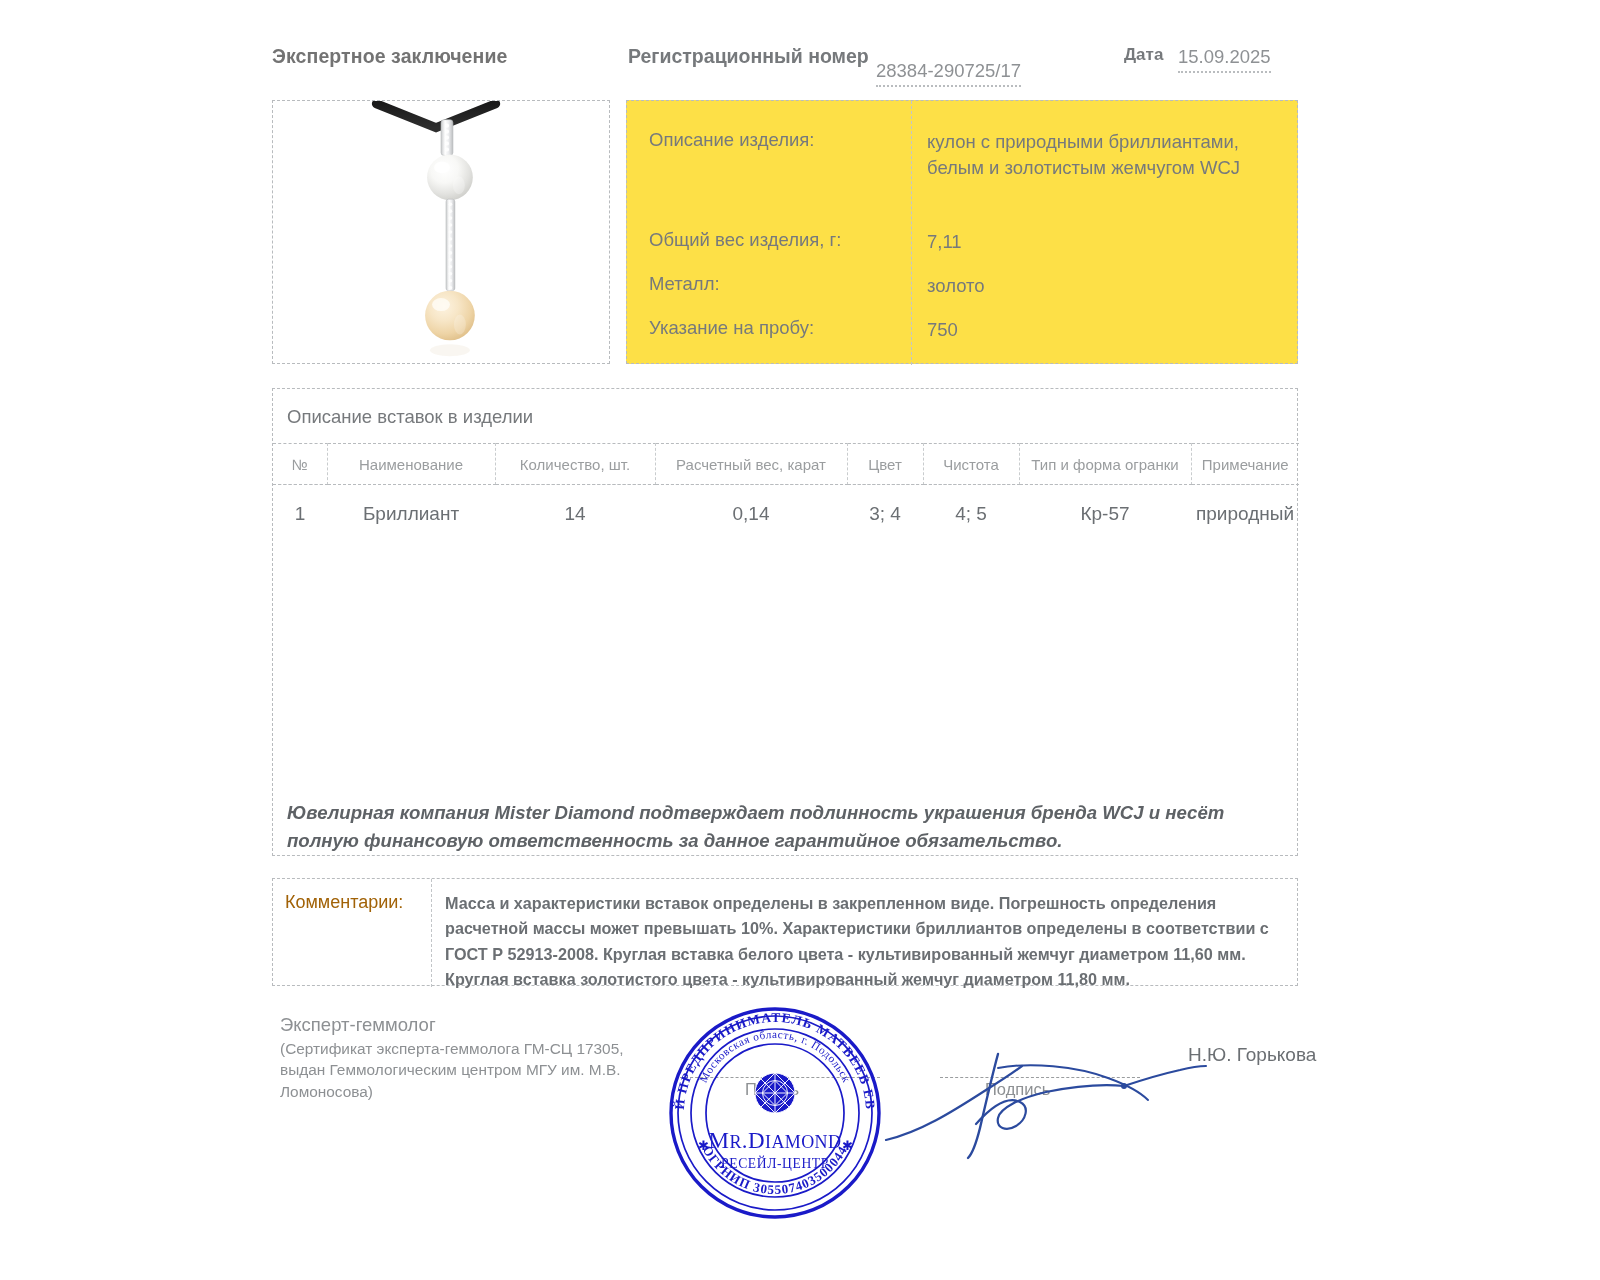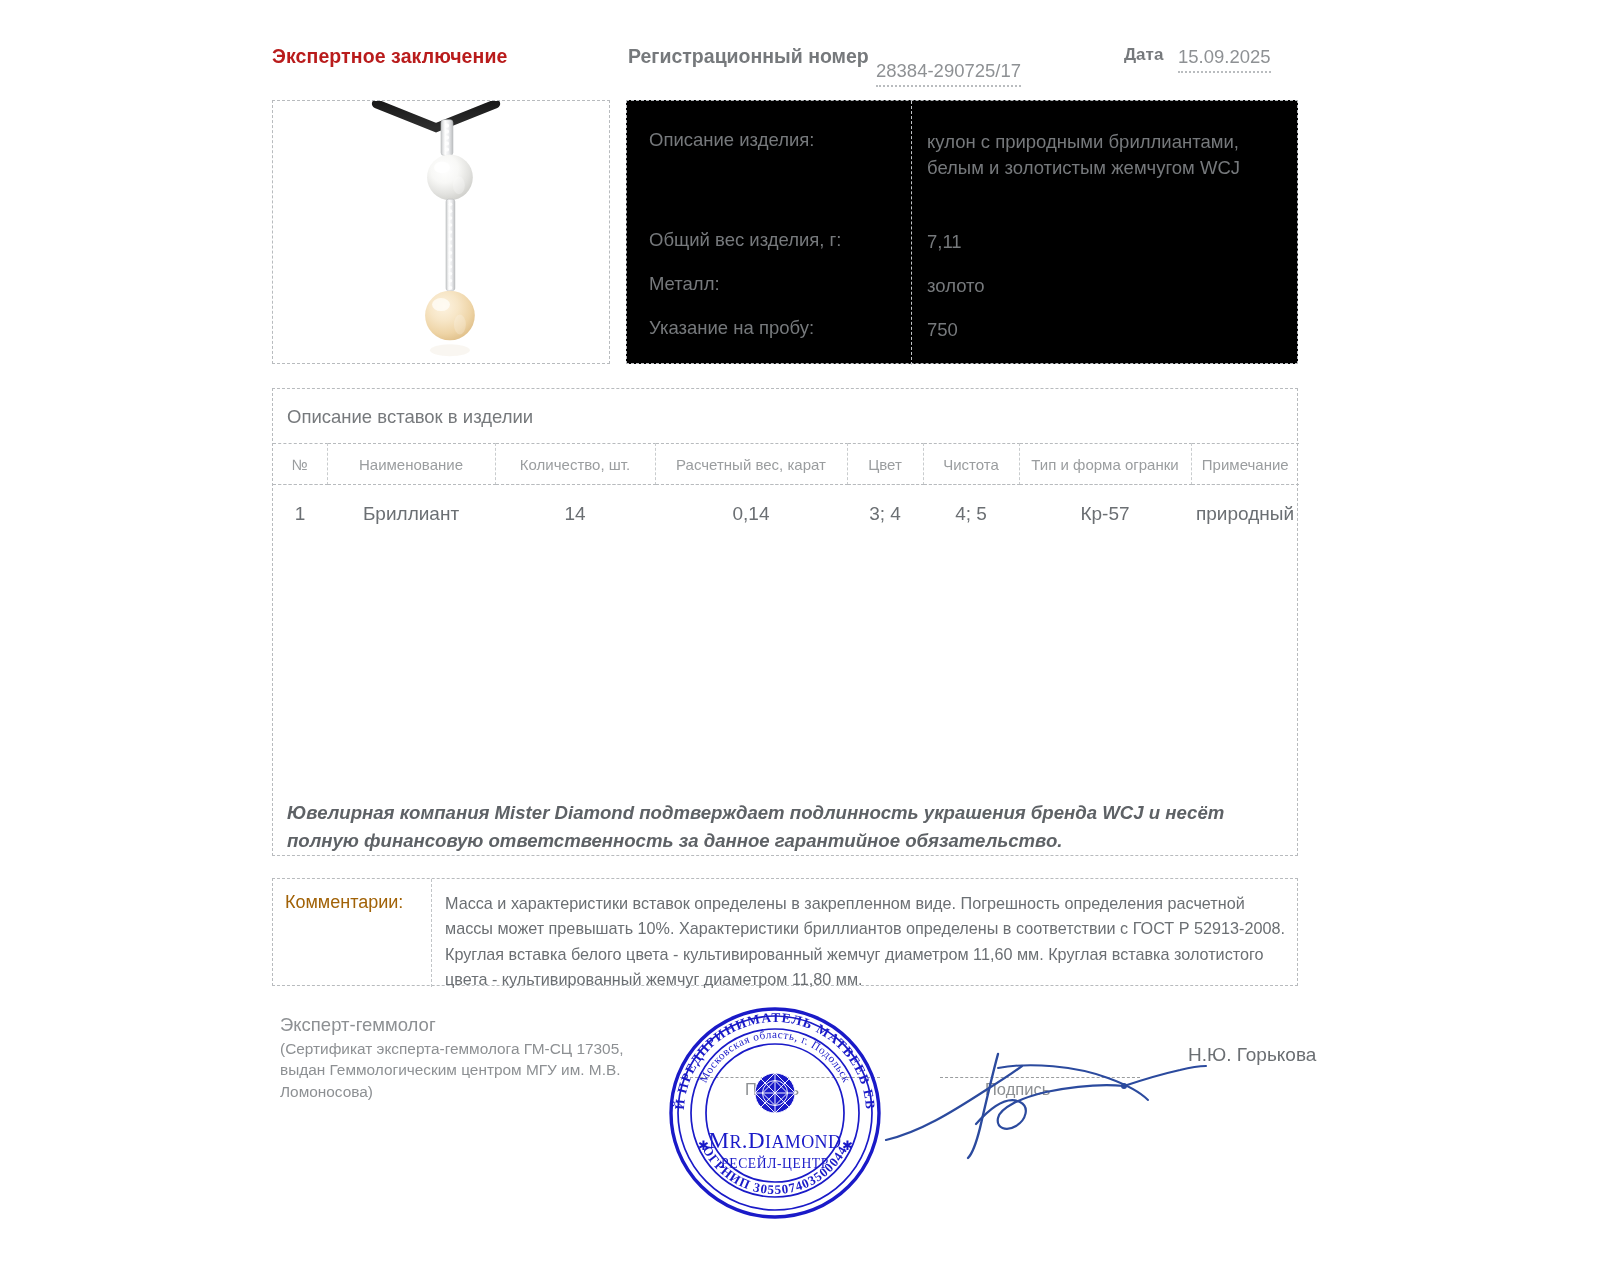--- a/index.html
+++ b/index.html
@@ -31,21 +31,21 @@
     left: 272px;
     top: 40px;
     width: 1026px;
     height: 36px;
   }
   .hdr-title {
     position: absolute;
     left: 0; top: 5px;
     font-size: 19.5px;
     font-weight: bold;
-    color: #b91c1c;
+    color: #737373;
     letter-spacing: 0.1px;
     white-space: nowrap;
   }
   .hdr-reg-label {
     position: absolute;
     left: 356px; top: 5px;
     font-size: 19.5px;
     font-weight: bold;
     color: #76797c;
     white-space: nowrap;
@@ -87,21 +87,21 @@
     border: 1.6px dashed #b8bbbe;
     background: #fff;
   }
   .desc-box {
     position: absolute;
     left: 626px;
     top: 100px;
     width: 672px;
     height: 264px;
     border: 1.6px dashed #b8bbbe;
-    background: #000000;
+    background: #fde047;
   }
   .desc-divider {
     position: absolute;
     left: 284px;
     top: 0;
     width: 0;
     height: 264px;
     border-left: 1.6px dashed #c2c5c8;
   }
   .desc-row {
@@ -219,20 +219,21 @@
     white-space: nowrap;
   }
   .comments-text {
     position: absolute;
     left: 172px;
     top: 12px;
     width: 840px;
     font-size: 16.2px;
     color: #6b6f73;
     line-height: 1.56;
+    font-weight: bold;
   }
 
   
   .expert-title {
     position: absolute;
     left: 280px;
     top: 1014px;
     font-size: 18.5px;
     color: #8d9093;
     white-space: nowrap;

